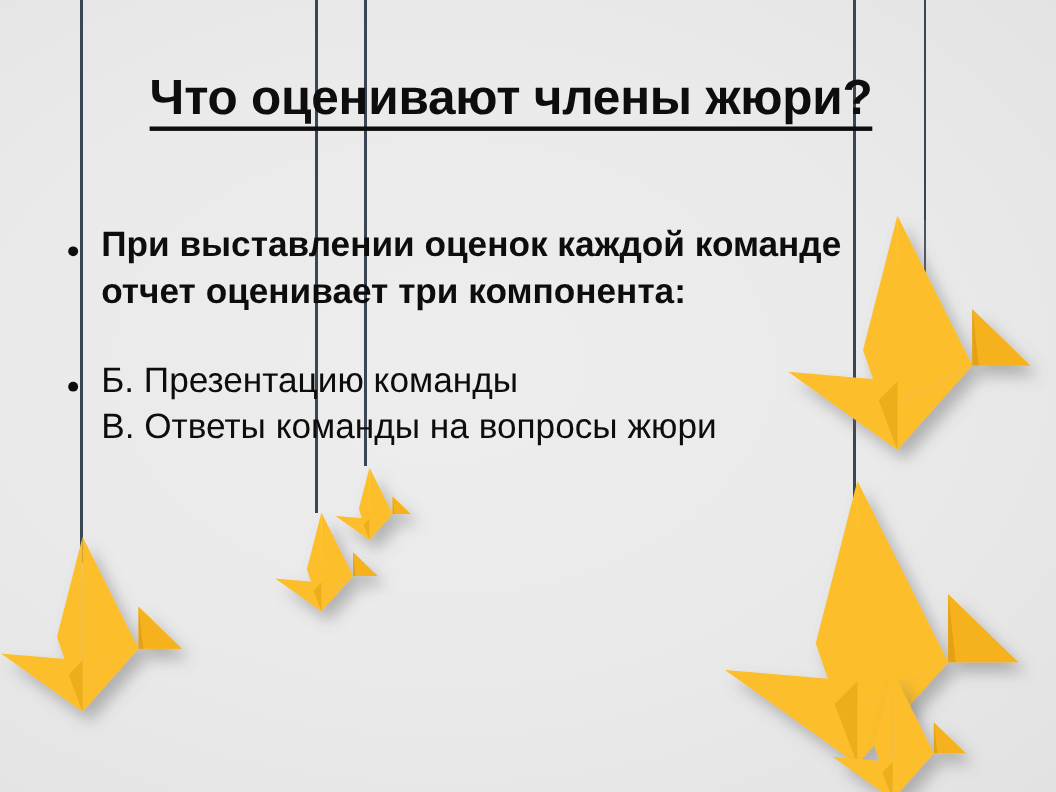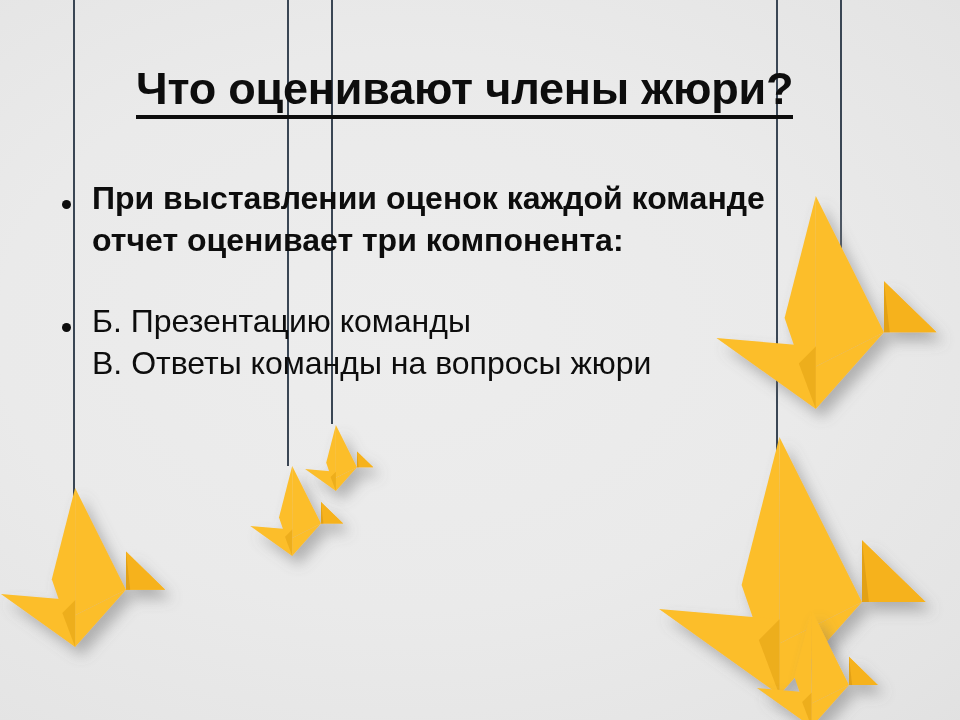--- a/index.html
+++ b/index.html
@@ -59,20 +59,21 @@
     left: 56px;
     top: 178px;
     width: 850px;
   }
 
   .bullet-group {
     position: relative;
     display: flex;
     align-items: flex-start;
     margin-bottom: 40px;
+    margin-top: 24px;
   }
 
   .bullet-dot {
     flex: 0 0 auto;
     width: 36px;
     padding-top: 14px;
     box-sizing: border-box;
     color: #0d0d0d;
     font-size: 22px;
     line-height: 1;

